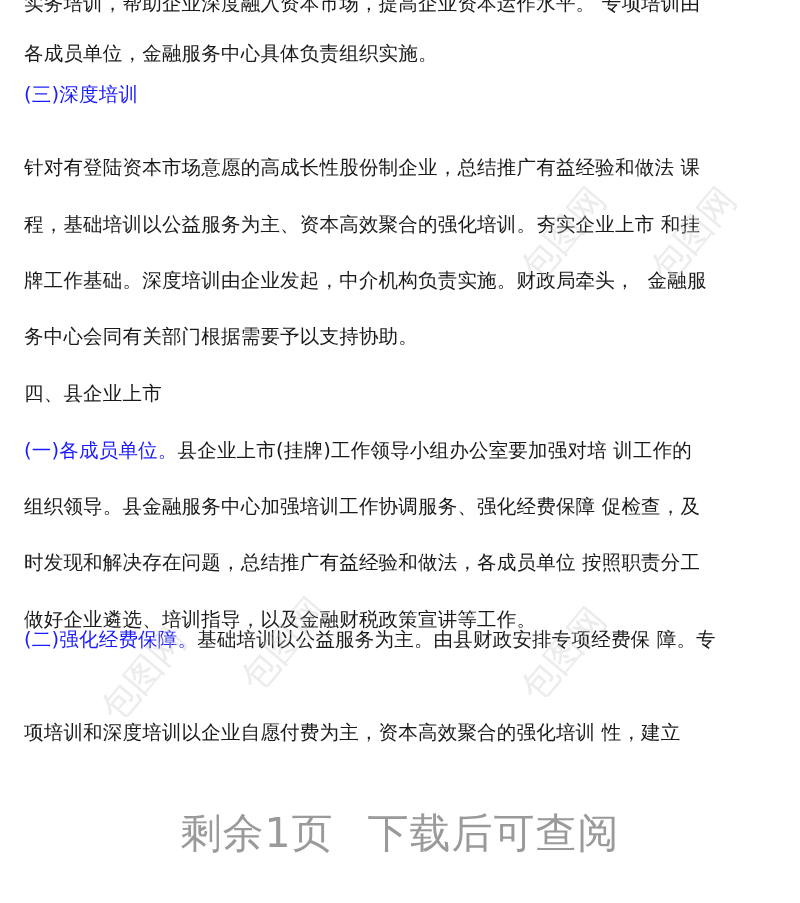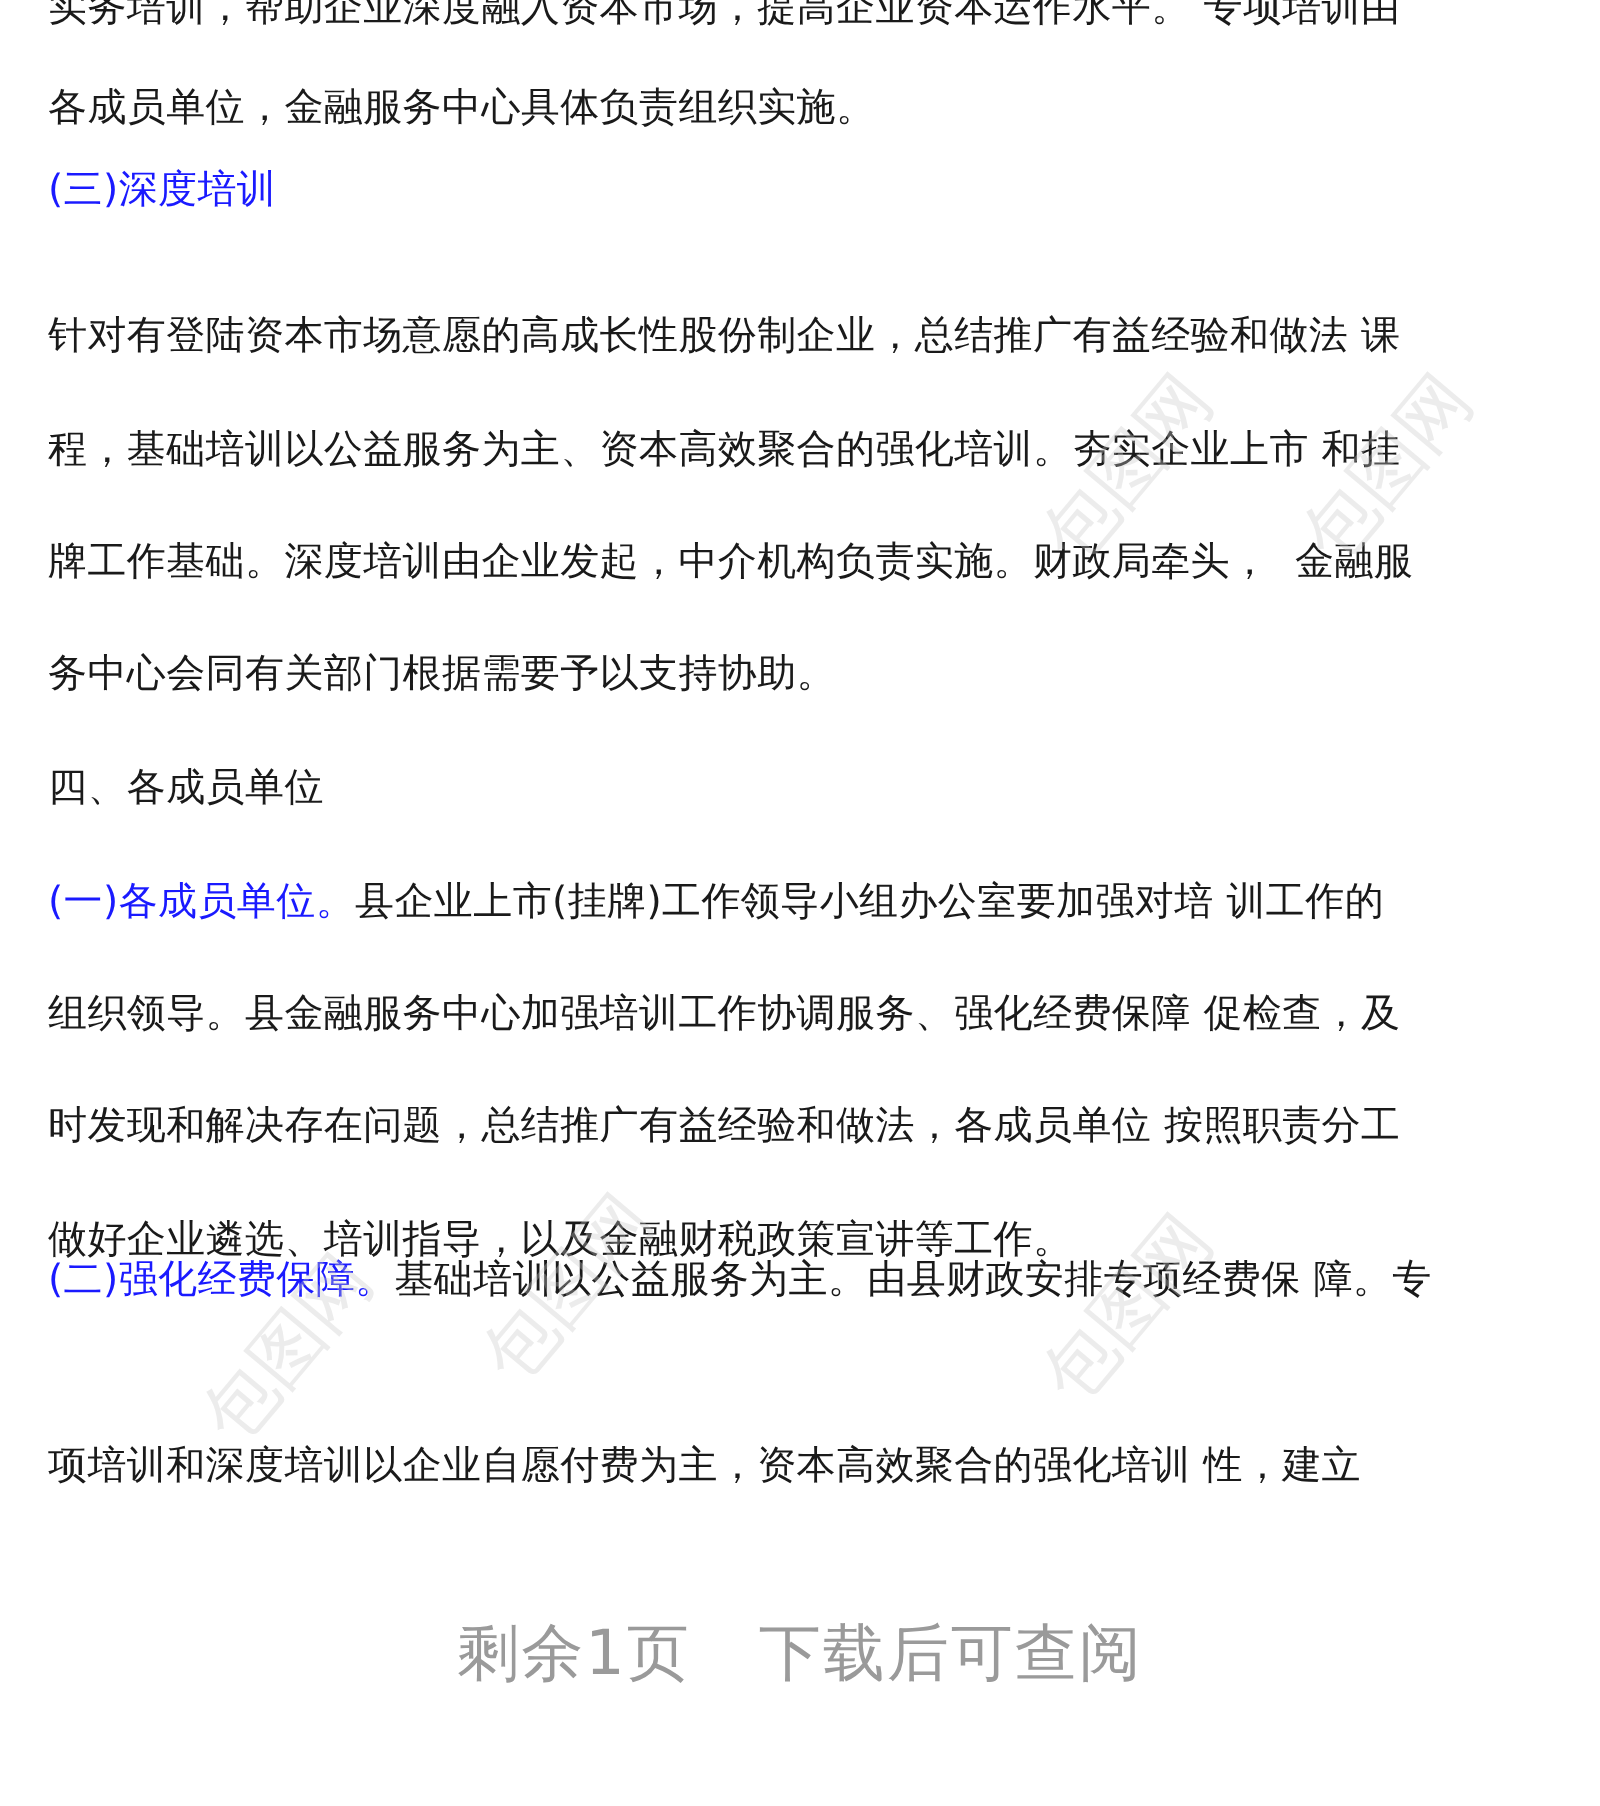--- a/index.html
+++ b/index.html
@@ -3,38 +3,38 @@
 <meta charset="utf-8">
 <style>
   html, body { margin: 0; padding: 0; background: #ffffff; }
   body { width: 800px; height: 903px; overflow: hidden; position: relative;
          font-family: "DejaVu Sans", "Liberation Sans", sans-serif; color: #1a1a1a; }
   .doc { position: absolute; left: 0; top: 0; width: 800px; }
   .line { position: absolute; left: 24px; width: 752px; font-size: 19.5px; line-height: 28px;
           white-space: nowrap; overflow: hidden; letter-spacing: 0.2px; }
   .blue { color: #1a1aff; }
   .more { position: absolute; top: 806px; left: 0; width: 800px; text-align: center;
-          font-size: 31px; color: #9a9a9a; letter-spacing: 1px; }
+          font-size: 41px; color: #9a9a9a; letter-spacing: 1px; }
   .more span { display: inline-block; }
   .gap { width: 34px; }
   .wm { position: absolute; color: rgba(200,200,200,0.35); font-size: 36px;
         transform: rotate(-50deg); pointer-events: none; }
 </style>
 </head>
 <body>
 
 <div class="doc">
   <div class="line" style="top:-10px"><span class="blue"></span><span>实务培训，帮助企业深度融入资本市场，提高企业资本运作水平。 专项培训由</span></div>
   <div class="line" style="top:40px"><span class="blue"></span><span>各成员单位，金融服务中心具体负责组织实施。</span></div>
   <div class="line" style="top:81px"><span class="blue">(三)深度培训</span><span></span></div>
   <div class="line" style="top:154px"><span class="blue"></span><span>针对有登陆资本市场意愿的高成长性股份制企业，总结推广有益经验和做法 课</span></div>
   <div class="line" style="top:211px"><span class="blue"></span><span>程，基础培训以公益服务为主、资本高效聚合的强化培训。夯实企业上市 和挂</span></div>
   <div class="line" style="top:267px"><span class="blue"></span><span style="white-space:pre">牌工作基础。深度培训由企业发起，中介机构负责实施。财政局牵头，  金融服</span></div>
   <div class="line" style="top:323px"><span class="blue"></span><span>务中心会同有关部门根据需要予以支持协助。</span></div>
-  <div class="line" style="top:380px"><span class="blue"></span><span>四、各成员单位</span></div>
+  <div class="line" style="top:380px"><span class="blue"></span><span>四、县企业上市</span></div>
   <div class="line" style="top:437px"><span class="blue">(一)各成员单位。</span><span>县企业上市(挂牌)工作领导小组办公室要加强对培 训工作的</span></div>
   <div class="line" style="top:493px"><span class="blue"></span><span>组织领导。县金融服务中心加强培训工作协调服务、强化经费保障 促检查，及</span></div>
   <div class="line" style="top:549px"><span class="blue"></span><span>时发现和解决存在问题，总结推广有益经验和做法，各成员单位 按照职责分工</span></div>
   <div class="line" style="top:606px"><span class="blue"></span><span>做好企业遴选、培训指导，以及金融财税政策宣讲等工作。</span></div>
   <div class="line" style="top:626px"><span class="blue">(二)强化经费保障。</span><span>基础培训以公益服务为主。由县财政安排专项经费保 障。专</span></div>
   <div class="line" style="top:719px"><span class="blue"></span><span>项培训和深度培训以企业自愿付费为主，资本高效聚合的强化培训 性，建立</span></div>
 </div>
 
 <div class="wm" style="left:510px; top:210px;">包图网</div>
 <div class="wm" style="left:640px; top:210px;">包图网</div>

